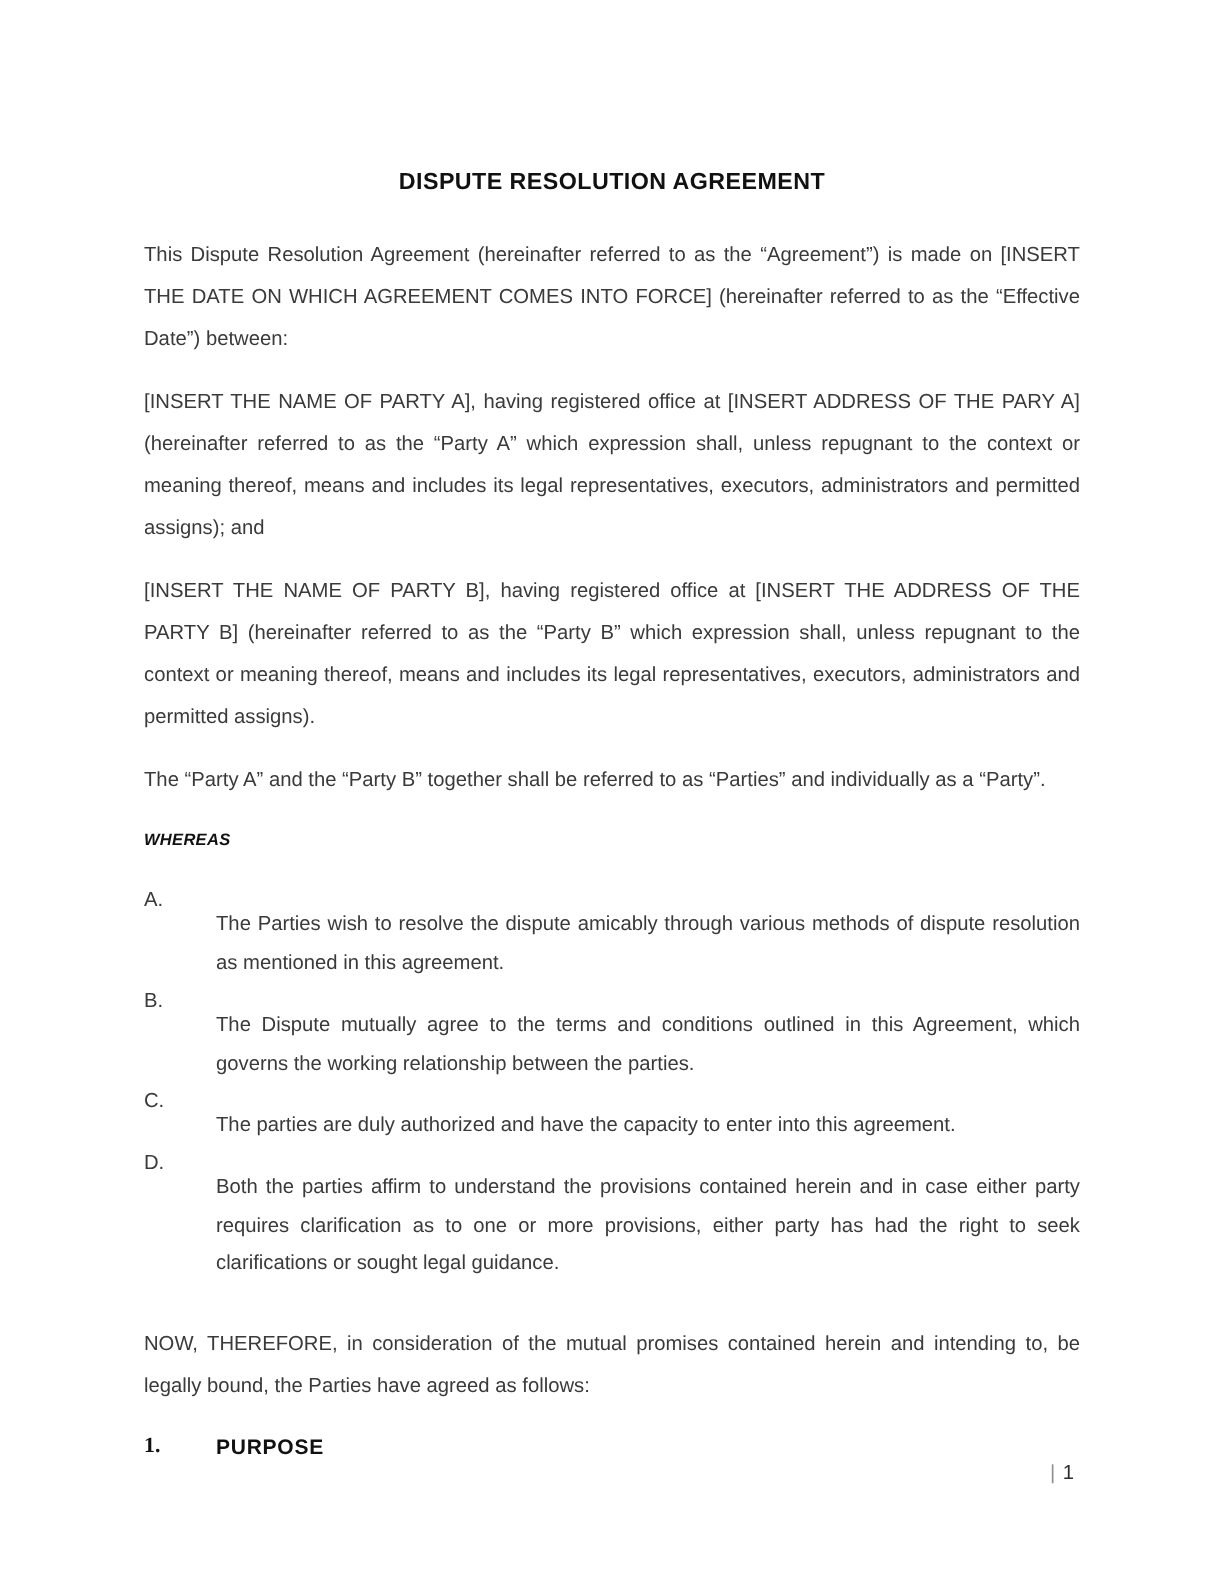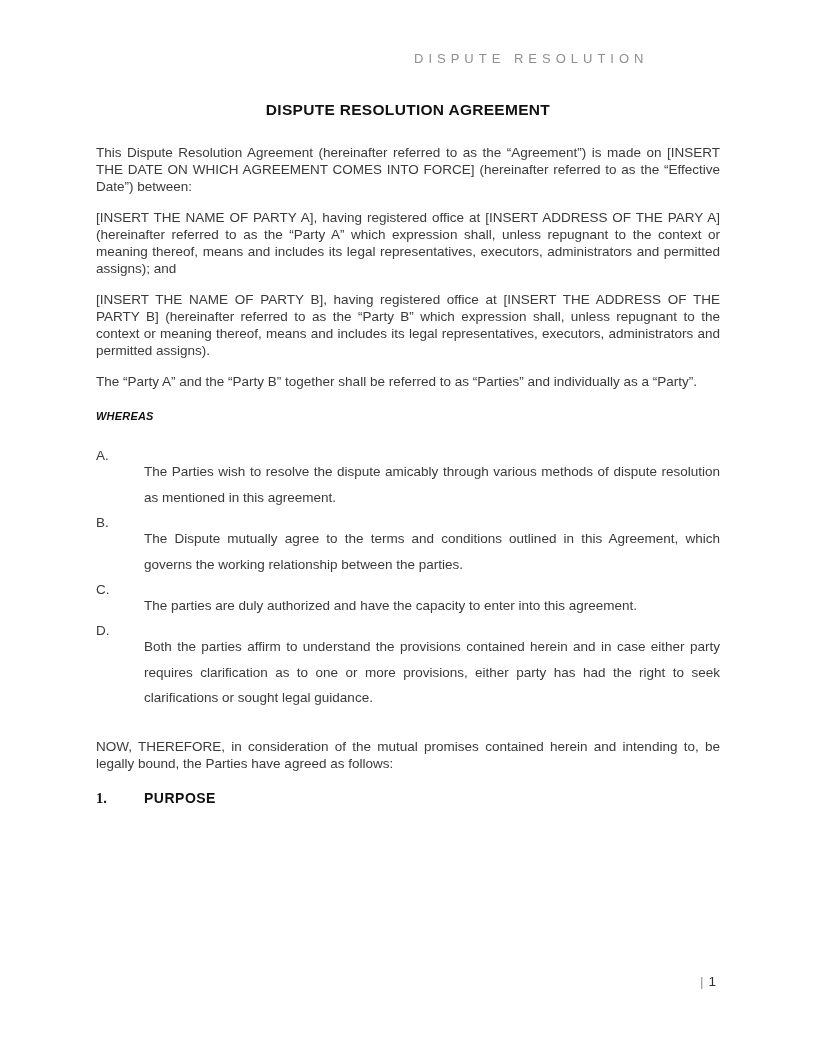--- a/index.html
+++ b/index.html
@@ -32,37 +32,37 @@
     letter-spacing: 5px;
     white-space: nowrap;
   }
   .doc-header .hline2 {
     letter-spacing: 6px;
     white-space: nowrap;
   }
   
   .content {
     position: absolute;
-    top: 12px;
+    top: 0;
     left: 96px;
     width: 624px;
-    padding-top: 88px;
+    padding-top: 112px;
   }
   .doc-title {
     font-size: 15.5px;
     font-weight: bold;
     color: #111111;
     text-align: center;
     letter-spacing: 0.3px;
     margin: 0 0 24px 0;
     line-height: 20px;
   }
   .para {
     font-size: 13.5px;
-    line-height: 17px;
+    line-height: 28px;
     text-align: justify;
     margin: 0 0 14px 0;
   }
   .heading {
     font-size: 11px;
     font-weight: bold;
     color: #111111;
     line-height: 25.4px;
     margin: 0 0 14px 0;
     letter-spacing: 0.2px;
@@ -118,21 +118,20 @@
   .doc-footer .pnum {
     color: #2e2e2e;
   }
 </style>
 </head>
 <body>
 
 <div class="page">
 
   <div class="doc-header">
-    <div class="hline1">DISPUTE RESOLUTION</div>
   </div>
 
   <div class="content">
 
     <div class="doc-title">DISPUTE RESOLUTION AGREEMENT</div>
 
     <p class="para">This Dispute Resolution Agreement (hereinafter referred to as the “Agreement”) is made on [INSERT THE DATE ON WHICH AGREEMENT COMES INTO FORCE] (hereinafter referred to as the “Effective Date”) between:</p>
     <p class="para">[INSERT THE NAME OF PARTY A], having registered office at [INSERT ADDRESS OF THE PARY A] (hereinafter referred to as the “Party A” which expression shall, unless repugnant to the context or meaning thereof, means and includes its legal representatives, executors, administrators and permitted assigns); and</p>
     <p class="para">[INSERT THE NAME OF PARTY B], having registered office at [INSERT THE ADDRESS OF THE PARTY B] (hereinafter referred to as the “Party B” which expression shall, unless repugnant to the context or meaning thereof, means and includes its legal representatives, executors, administrators and permitted assigns).</p>
     <p class="para">The “Party A” and the “Party B” together shall be referred to as “Parties” and individually as a “Party”.</p>

